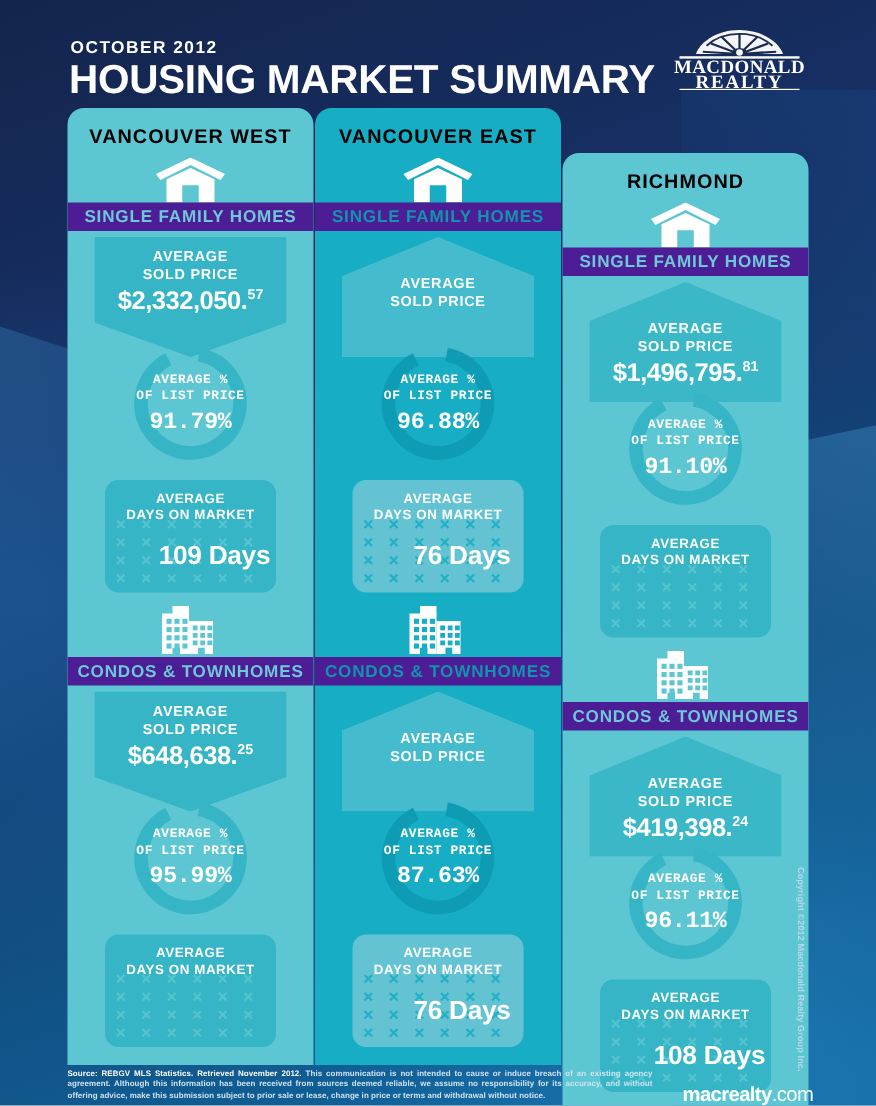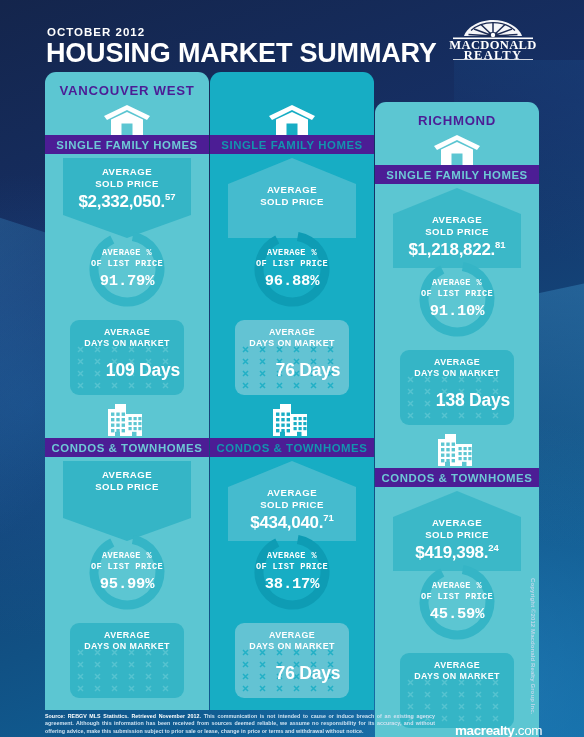--- a/index.html
+++ b/index.html
@@ -44,21 +44,21 @@
     border-radius:11px 11px 0 0;
     overflow:hidden;
   }
   .col.c0 { left:45px; }
   .col.c1 { left:210px; }
   .col.c2 { left:375px;margin-top:30px; }
 
   .coltitle {
     position:absolute; top:11px; left:0; width:100%;
     text-align:center; font-size:13.2px; font-weight:bold;
-    color:#4c1d95; letter-spacing:0.7px;
+    color:#000000; letter-spacing:0.7px;
   }
 
   .icon-wrap { position:absolute; left:0; width:100%; text-align:center; }
   .icon-wrap.sfh { top:33px; }
   .icon-wrap.condo { top:332px; }
   .icon-wrap svg { display:block; margin:0 auto; }
 
   .labelbar {
     position:absolute; left:0; width:100%; height:19px;
     background:#4c1d95; display:flex; align-items:center; justify-content:center;
@@ -274,20 +274,23 @@
       <span style="color:#6ec9d6">CONDOS &amp; TOWNHOMES</span>
     </div>
 
     <div class="soldwrap condo">
       <svg class="soldshape" viewBox="0 0 128 80" preserveAspectRatio="none">
         <path d="M0 0 H128 V57 L64 80 L0 57 Z" fill="#35b5c6"></path>
       </svg>
       <div class="soldtxt" style="top:8px">
         <div class="l1">AVERAGE</div>
         <div class="l1">SOLD PRICE</div>
+        <div class="val">
+          <span>$648,638.</span><sup>25</sup>
+        </div>
       </div>
     </div>
 
     <div class="donutwrap condo">
       <svg width="82" height="82" viewBox="0 0 82 82">
         <circle cx="41" cy="41" r="33" fill="none" stroke="#35b5c6" stroke-width="9" stroke-dasharray="186 21" stroke-linecap="butt" transform="rotate(-80 41 41)"></circle>
       </svg>
       <div class="donuttxt">
         <div class="l1">AVERAGE %</div>
         <div class="l1">OF LIST PRICE</div>
@@ -333,20 +336,21 @@
         </g>
       </svg>
       <div class="domtxt">
         <div class="l1">AVERAGE</div>
         <div class="l1">DAYS ON MARKET</div>
       </div>
     </div>
   </div>
 
   <div class="col c1" style="background:#17adc4">
+    <div class="coltitle">VANCOUVER EAST</div>
 
     <div class="icon-wrap sfh">
       <svg width="46" height="30" viewBox="0 0 46 30" fill="#fff">
         <path d="M23 0 L46 11 L43 15 L23 5 L3 15 L0 11 Z"></path>
         <path d="M7 14.5 L23 7 L39 14.5 L39 30 L28.5 30 L28.5 18.5 L17.5 18.5 L17.5 30 L7 30 Z"></path>
         <rect x="20" y="19.5" width="6" height="10.5" fill="#17adc4"></rect>
       </svg>
     </div>
     <div class="labelbar sfh">
       <span style="color:#1394ae">SINGLE FAMILY HOMES</span>
@@ -453,34 +457,31 @@
       <span style="color:#1394ae">CONDOS &amp; TOWNHOMES</span>
     </div>
 
     <div class="soldwrap condo">
       <svg class="soldshape" viewBox="0 0 128 80" preserveAspectRatio="none">
         <path d="M64 0 L128 26 V80 H0 V26 Z" fill="#63c3d3" opacity="0.62"></path>
       </svg>
       <div class="soldtxt" style="top:26px">
         <div class="l1">AVERAGE</div>
         <div class="l1">SOLD PRICE</div>
-        <div class="val">
-          <span>$434,040.</span><sup>71</sup>
-        </div>
       </div>
     </div>
 
     <div class="donutwrap condo">
       <svg width="82" height="82" viewBox="0 0 82 82">
         <circle cx="41" cy="41" r="33" fill="none" stroke="#0e9cb4" stroke-width="9" stroke-dasharray="186 21" stroke-linecap="butt" transform="rotate(-80 41 41)"></circle>
       </svg>
       <div class="donuttxt">
         <div class="l1">AVERAGE %</div>
         <div class="l1">OF LIST PRICE</div>
-        <div class="val">38.17%</div>
+        <div class="val">87.63%</div>
       </div>
     </div>
 
     <div class="domwrap condo" style="background:#63c3d3">
       <svg class="domx" viewBox="0 0 114 53">
         <g stroke="#17adc4" stroke-width="1.5" opacity="0.85">
           <g>
             <path d="M8 5 l5 5 M13 5 l-5 5"></path>
               <path d="M25 5 l5 5 M30 5 l-5 5"></path>
             <path d="M42 5 l5 5 M47 5 l-5 5"></path>
@@ -537,21 +538,21 @@
     </div>
 
     <div class="soldwrap sfh">
       <svg class="soldshape" viewBox="0 0 128 80" preserveAspectRatio="none">
         <path d="M64 0 L128 26 V80 H0 V26 Z" fill="#35b5c6" opacity="0.82"></path>
       </svg>
       <div class="soldtxt" style="top:26px">
         <div class="l1">AVERAGE</div>
         <div class="l1">SOLD PRICE</div>
         <div class="val">
-          <span>$1,218,822.</span><sup>81</sup>
+          <span>$1,496,795.</span><sup>81</sup>
         </div>
       </div>
     </div>
 
     <div class="donutwrap sfh">
       <svg width="82" height="82" viewBox="0 0 82 82">
         <circle cx="41" cy="41" r="33" fill="none" stroke="#35b5c6" stroke-width="9" stroke-dasharray="186 21" stroke-linecap="butt" transform="rotate(-80 41 41)"></circle>
       </svg>
       <div class="donuttxt">
         <div class="l1">AVERAGE %</div>
@@ -594,21 +595,20 @@
               <path d="M59 5 l5 5 M64 5 l-5 5"></path>
             <path d="M76 5 l5 5 M81 5 l-5 5"></path>
               <path d="M93 5 l5 5 M98 5 l-5 5"></path>
           </g>
         </g>
       </svg>
       <div class="domtxt">
         <div class="l1">AVERAGE</div>
         <div class="l1">DAYS ON MARKET</div>
       </div>
-      <div class="domval">138 Days</div>
     </div>
 
     <div class="icon-wrap condo">
       <svg width="42" height="32" viewBox="0 0 42 32" fill="#fff">
         <rect x="2" y="5" width="18" height="27"></rect>
         <rect x="20" y="10" width="16" height="22"></rect>
         <rect x="9" y="0" width="11" height="6"></rect>
         <g fill="#5cc6d2">
           <rect x="5" y="8.5" width="3.4" height="3.4"></rect>
             <rect x="10.3" y="8.5" width="3.4" height="3.4"></rect>
@@ -653,21 +653,21 @@
       </div>
     </div>
 
     <div class="donutwrap condo">
       <svg width="82" height="82" viewBox="0 0 82 82">
         <circle cx="41" cy="41" r="33" fill="none" stroke="#35b5c6" stroke-width="9" stroke-dasharray="186 21" stroke-linecap="butt" transform="rotate(-80 41 41)"></circle>
       </svg>
       <div class="donuttxt">
         <div class="l1">AVERAGE %</div>
         <div class="l1">OF LIST PRICE</div>
-        <div class="val">45.59%</div>
+        <div class="val">96.11%</div>
       </div>
     </div>
 
     <div class="domwrap condo" style="background:#35b5c6">
       <svg class="domx" viewBox="0 0 114 53">
         <g stroke="#5cc6d2" stroke-width="1.5" opacity="0.85">
           <g>
             <path d="M8 5 l5 5 M13 5 l-5 5"></path>
               <path d="M25 5 l5 5 M30 5 l-5 5"></path>
             <path d="M42 5 l5 5 M47 5 l-5 5"></path>
@@ -698,20 +698,21 @@
               <path d="M59 5 l5 5 M64 5 l-5 5"></path>
             <path d="M76 5 l5 5 M81 5 l-5 5"></path>
               <path d="M93 5 l5 5 M98 5 l-5 5"></path>
           </g>
         </g>
       </svg>
       <div class="domtxt">
         <div class="l1">AVERAGE</div>
         <div class="l1">DAYS ON MARKET</div>
       </div>
+      <div class="domval">108 Days</div>
     </div>
   </div>
 </div>
 
 <div class="footer">
   <p><b>Source:  REBGV MLS Statistics. Retrieved November 2012.</b><span>  This communication is not intended to cause or induce breach of an existing agency agreement.  Although this information has been received from sources deemed reliable, we assume no responsibility for its accuracy, and without offering advice, make this submission subject to prior sale or lease, change in price or terms and withdrawal without notice.</span></p>
 </div>
 
 <div class="macrealty"><span style="font-weight:bold">macrealty</span><span>.com</span></div>
 

